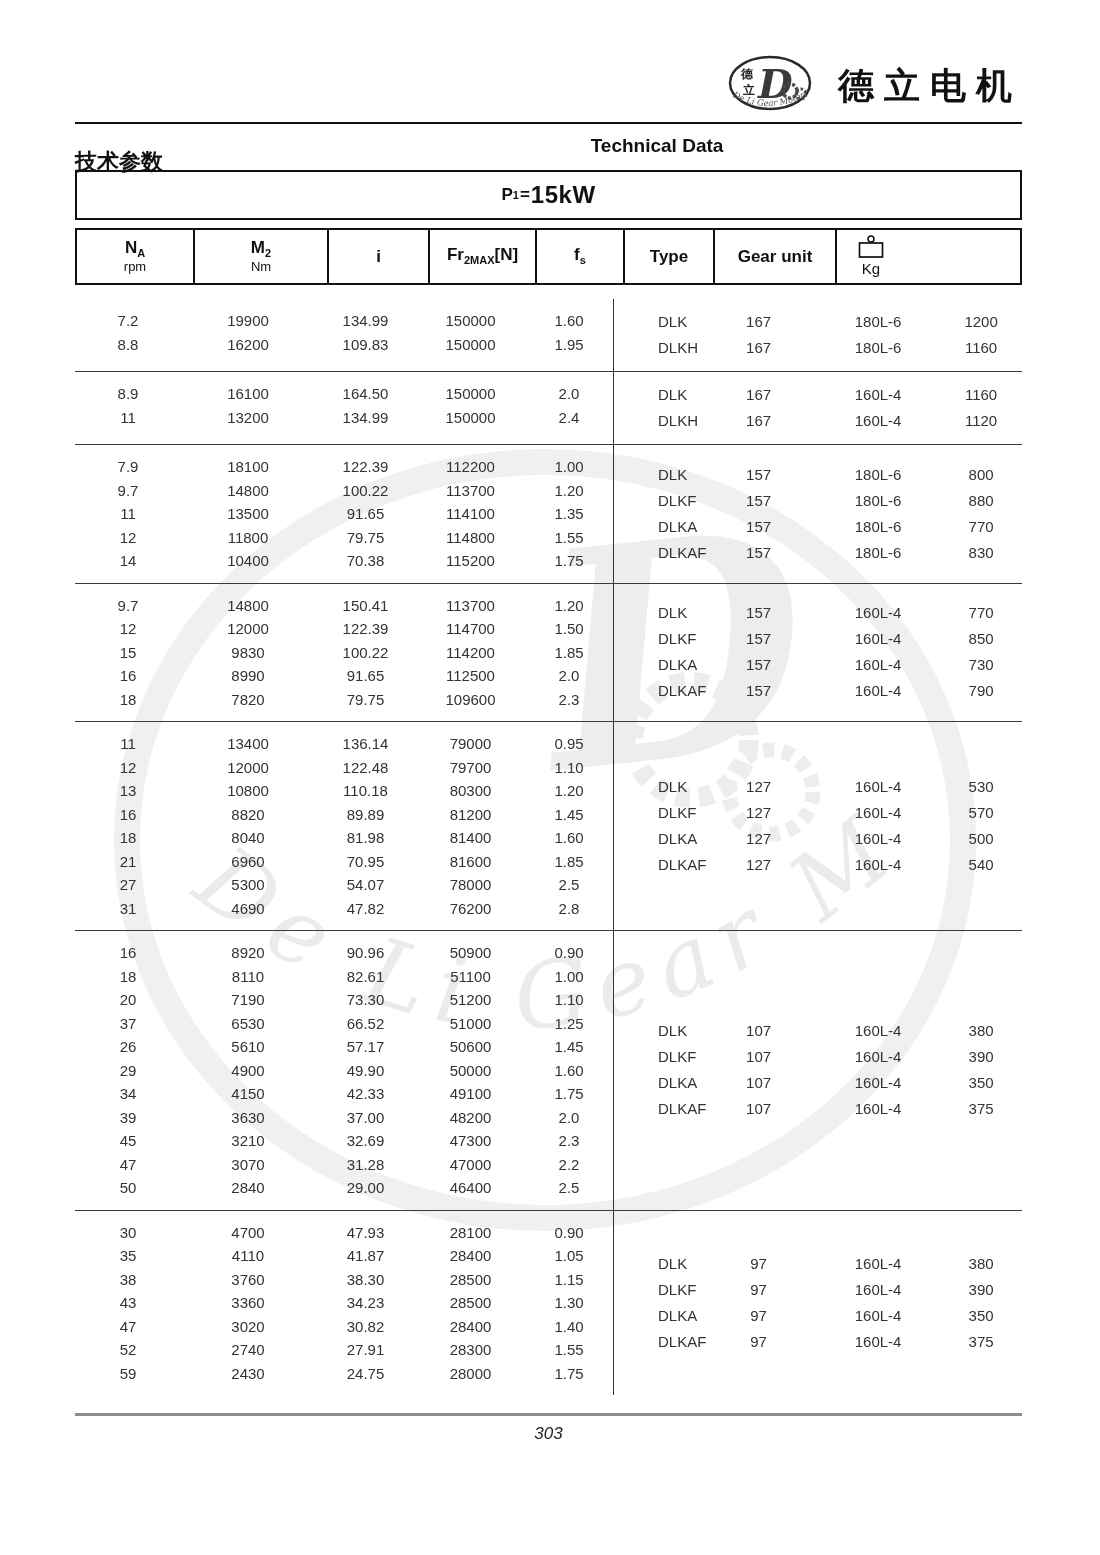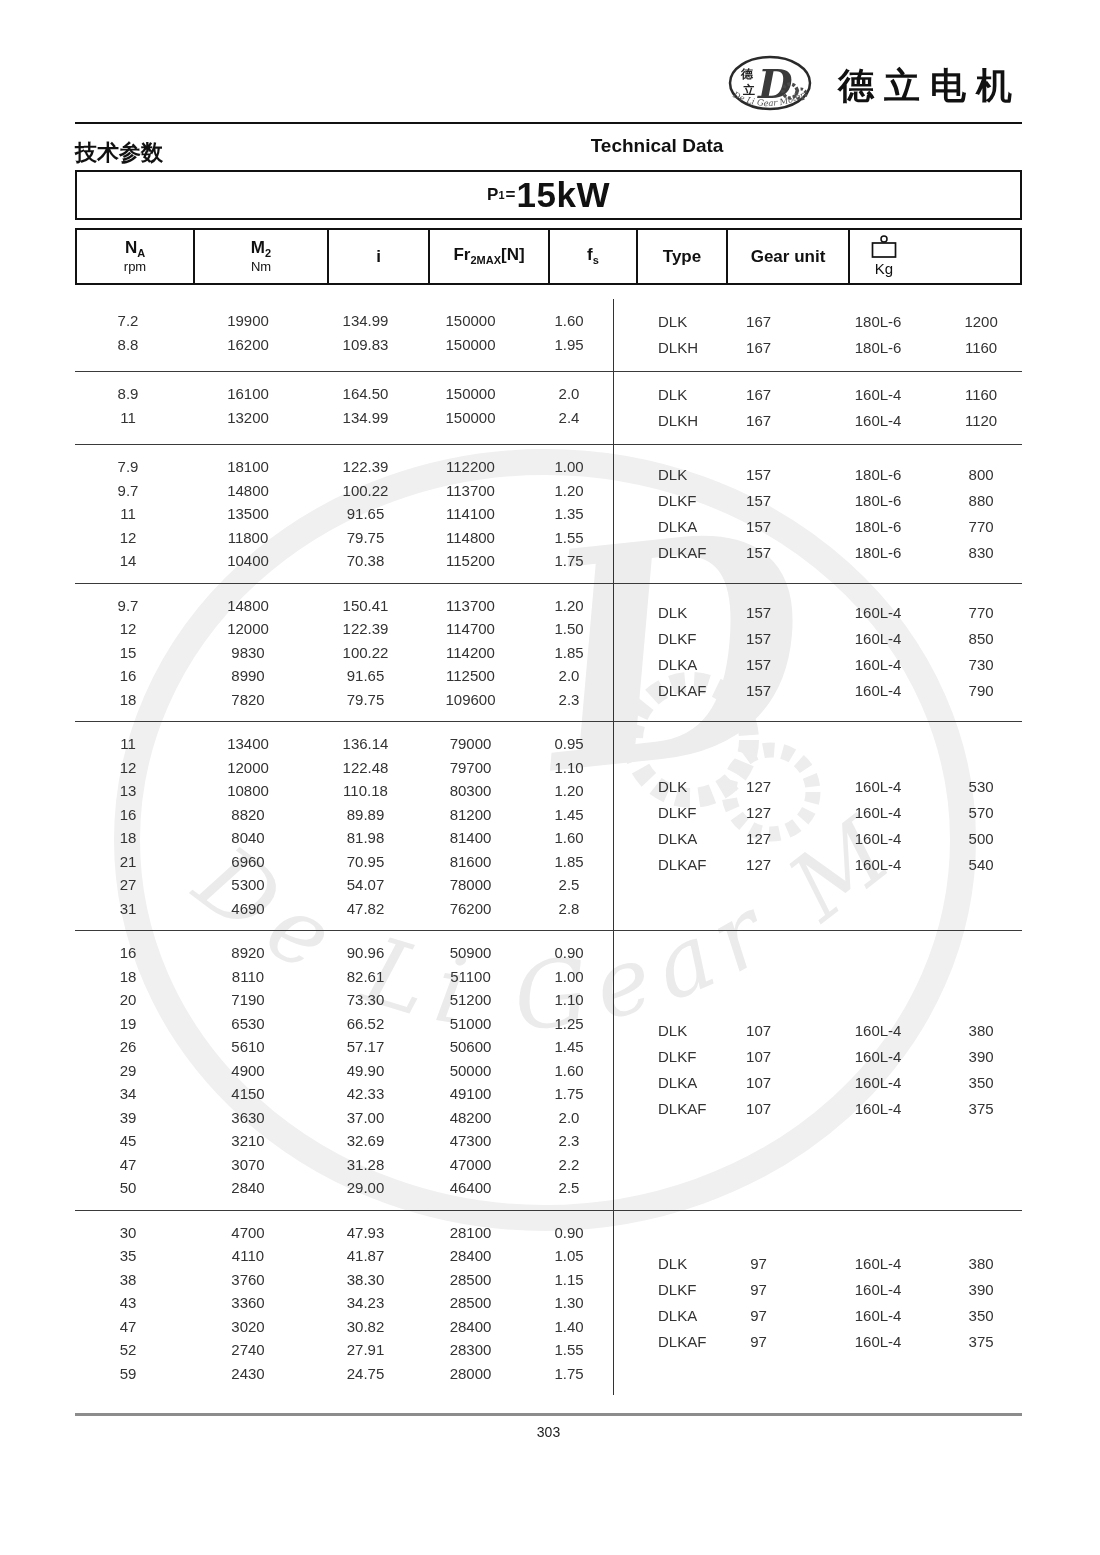--- a/index.html
+++ b/index.html
@@ -28,50 +28,50 @@
     margin-top:50px; height:72px;
     display:flex; justify-content:flex-end; align-items:center; gap:8px;
   }
   .brand-name {
     font-size:36px; font-weight:bold; letter-spacing:10px;
     font-family:"DejaVu Serif","Liberation Serif", serif;
     color:#111; white-space:nowrap;
   }
   .top-rule { border-top:2px solid #111; }
   .title-row { position:relative; height:46px; }
-  .title-zh { position:absolute; left:0; top:14px; font-size:22px; font-weight:bold; color:#111; }
+  .title-zh { position:absolute; left:0; top:23px; font-size:22px; font-weight:bold; color:#111; }
   .title-en { position:absolute; left:582px; transform:translateX(-50%); top:11px; font-size:19px; font-weight:bold; color:#111; }
   
   .pbox {
     height:50px; border:2px solid #111;
     display:flex; align-items:center; justify-content:center;
     font-weight:bold; color:#111;
   }
   .pbox .pp { font-size:17px; }
   .pbox sub { font-size:11px; }
   .pbox .peq { font-size:17px; margin:0 1px 0 1px; }
-  .pbox .pval { font-size:35px; letter-spacing:0.5px; }
+  .pbox .pval { font-size:24px; letter-spacing:0.5px; }
   
   .thead {
     margin-top:8px; height:57px;
     border:2px solid #111;
     display:flex;
   }
   .hcell {
     display:flex; flex-direction:column; align-items:center; justify-content:center;
     border-right:2px solid #111;
     font-weight:bold; color:#111; line-height:1.15;
   }
   .hcell:last-child { border-right:none; }
   .hmain { font-size:17px; }
   .hmain sub { font-size:11px; font-weight:bold; }
   .hunit { font-size:13px; font-weight:normal; }
   .kg-icon { display:block; margin:0 auto 1px auto; }
   
-  .w0{width:118px}.w1{width:134px}.w2{width:101px}.w3{width:120px}.w4{width:88px}
+  .w0{width:118px}.w1{width:134px}.w2{width:101px}.w3{width:107px}.w4{width:88px}
   .w5{width:90px}.w6{width:122px}.w7{width:145px}.w8{width:68px}
   
   .tbody { margin-top:14px; }
   .sep { border-top:1px solid #3a3a3a; }
   .block { display:flex; align-items:stretch; }
   .block-left { width:538px; padding:10px 0; }
   .drow { display:flex; height:23.5px; line-height:23.5px; }
   .dcell { display:inline-block; text-align:center; font-size:15px; color:#333; }
   .c0{width:106px}.c1{width:134px}.c2{width:101px}.c3{width:109px}.c4{width:88px}
   .block-right {
@@ -80,21 +80,21 @@
     padding:10px 8px;
   }
   .trow { display:flex; height:26px; line-height:26px; }
   .tcell { display:inline-block; font-size:15px; color:#333; }
   .t0 { width:89px; padding-left:36px; text-align:left; }
   .t1 { width:102px; text-align:center; }
   .t2 { width:145px; text-align:center; }
   .t3 { width:68px; text-align:center; }
   
   .bottom-rule { border-top:3px solid #8c8c8c; margin-top:18px; }
-  .pagenum { text-align:center; margin-top:8px; font-size:14px; color:#222; }
+  .pagenum { text-align:center; margin-top:8px; font-size:17px; color:#222;font-style:italic; }
 </style>
 </head>
 <body>
 
 <div class="page">
 
   <svg class="watermark" viewBox="0 0 890 820" aria-hidden="true">
     <ellipse cx="450" cy="400" rx="418" ry="378" fill="none" stroke="#f0f0f0" stroke-width="26"></ellipse>
     <text x="462" y="330" font-size="300" font-weight="bold" font-style="italic" font-family="DejaVu Serif, serif" fill="#ededed" transform="rotate(-6 462 330)">D</text>
     <g fill="none" stroke="#ededed">
@@ -477,21 +477,21 @@
               <span class="dcell c4">1.00</span>
             </div>
             <div class="drow">
               <span class="dcell c0">20</span>
               <span class="dcell c1">7190</span>
               <span class="dcell c2">73.30</span>
               <span class="dcell c3">51200</span>
               <span class="dcell c4">1.10</span>
             </div>
             <div class="drow">
-              <span class="dcell c0">19</span>
+              <span class="dcell c0">37</span>
               <span class="dcell c1">6530</span>
               <span class="dcell c2">66.52</span>
               <span class="dcell c3">51000</span>
               <span class="dcell c4">1.25</span>
             </div>
             <div class="drow">
               <span class="dcell c0">26</span>
               <span class="dcell c1">5610</span>
               <span class="dcell c2">57.17</span>
               <span class="dcell c3">50600</span>

